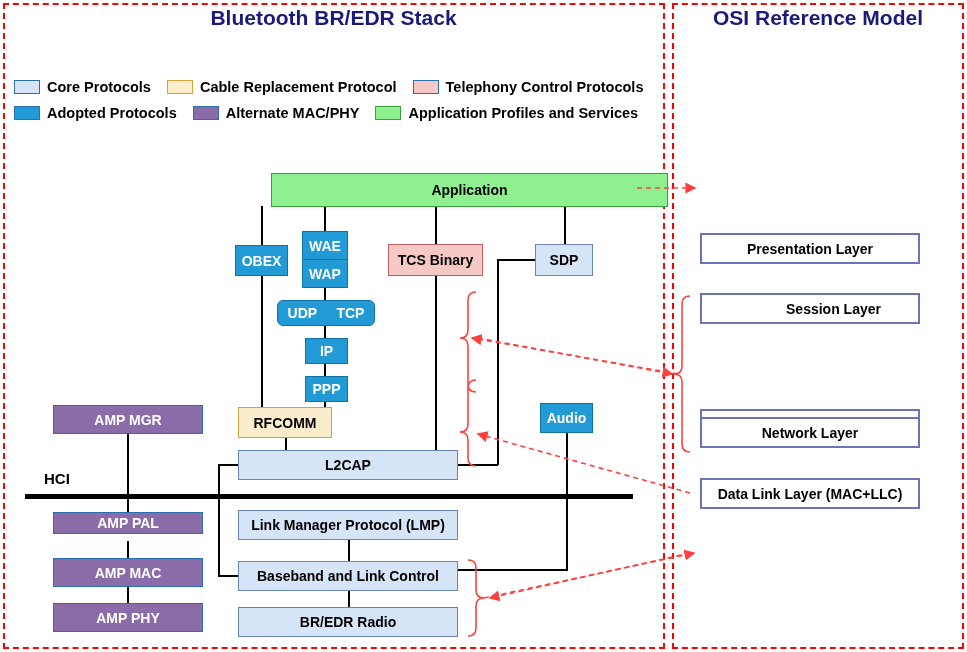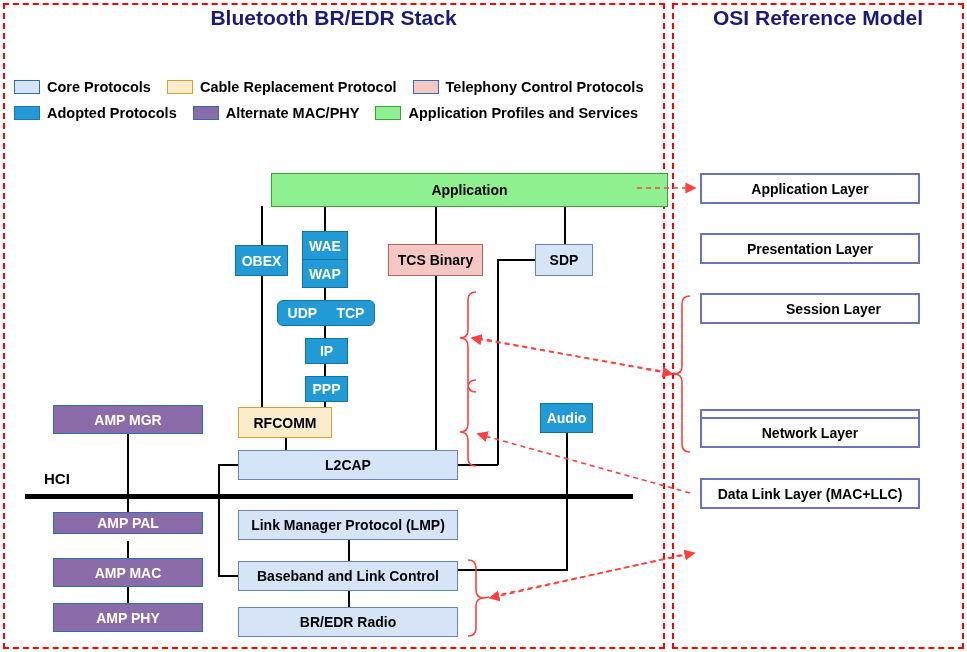--- a/index.html
+++ b/index.html
@@ -246,21 +246,20 @@
 
   <div class="box core" style="left:238px; top:561px; width:220px; height:30px;">Baseband and Link Control</div>
 
   <div class="box core" style="left:238px; top:607px; width:220px; height:30px;">BR/EDR Radio</div>
 
   <div class="box altmac" style="left:53px; top:405px; width:150px; height:29px;">AMP MGR</div>
   <div class="box altmac" style="left:53px; top:512px; width:150px; height:22px;">AMP PAL</div>
   <div class="box altmac" style="left:53px; top:558px; width:150px; height:29px;">AMP MAC</div>
   <div class="box altmac" style="left:53px; top:603px; width:150px; height:29px;">AMP PHY</div>
 
-  <div class="box osi" style="left:700px; top:173px; width:220px; height:31px;">Application Layer</div>
   <div class="box osi" style="left:700px; top:233px; width:220px; height:31px;">Presentation Layer</div>
   <div class="box osi" style="left:700px; top:293px; width:220px; height:31px;padding-left:47px;">Session Layer</div>
   <div class="box osi" style="left:700px; top:365px; width:220px; height:31px;margin-top:44px;">Transport Layer</div>
   <div class="box osi" style="left:700px; top:417px; width:220px; height:31px;">Network Layer</div>
   <div class="box osi" style="left:700px; top:478px; width:220px; height:31px;">Data Link Layer (MAC+LLC)</div>
 
   <svg id="overlay" viewBox="0 0 967 652">
     <defs>
       <marker id="arrowR" markerWidth="7" markerHeight="7" refX="6" refY="3.5" orient="auto" markerUnits="strokeWidth">
         <path d="M0,0 L7,3.5 L0,7 z" fill="#ff4040"></path>

